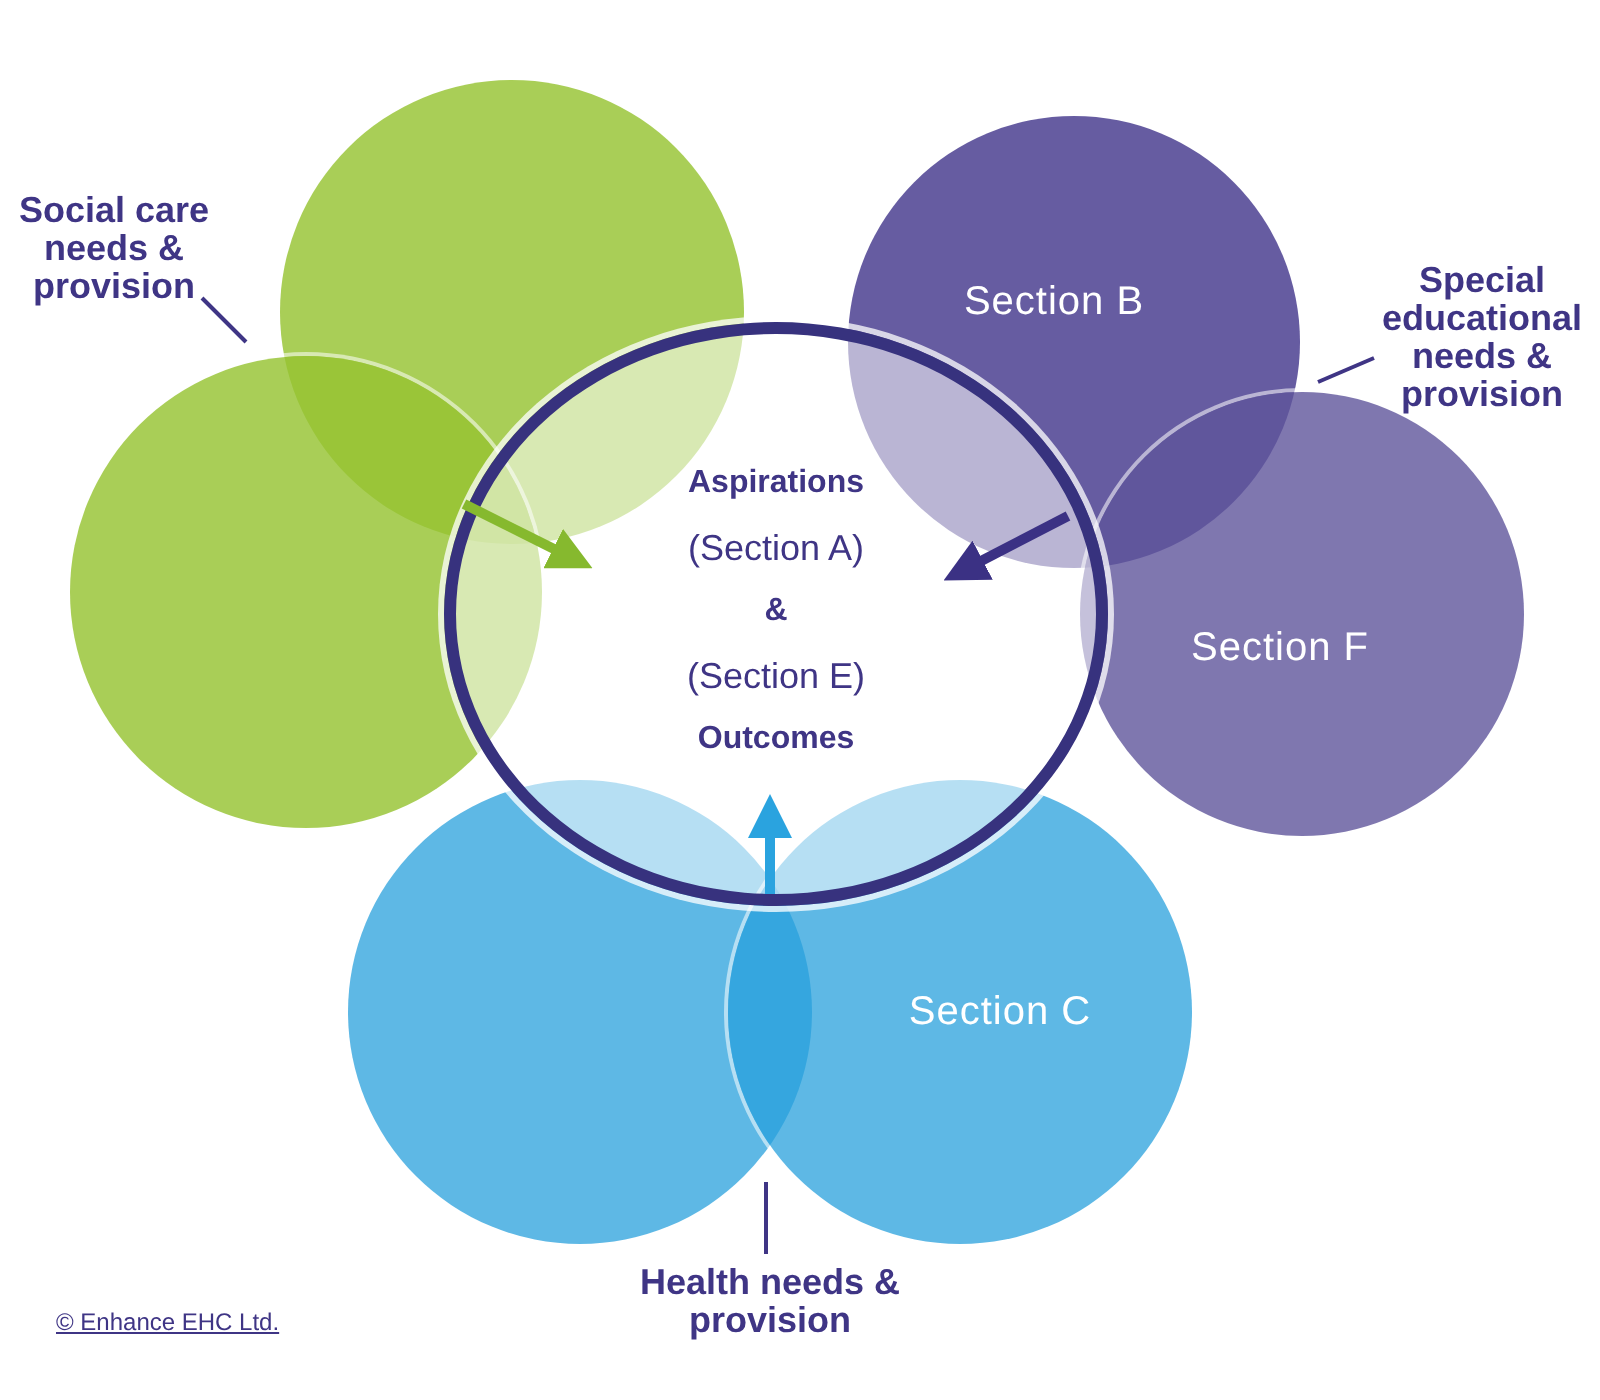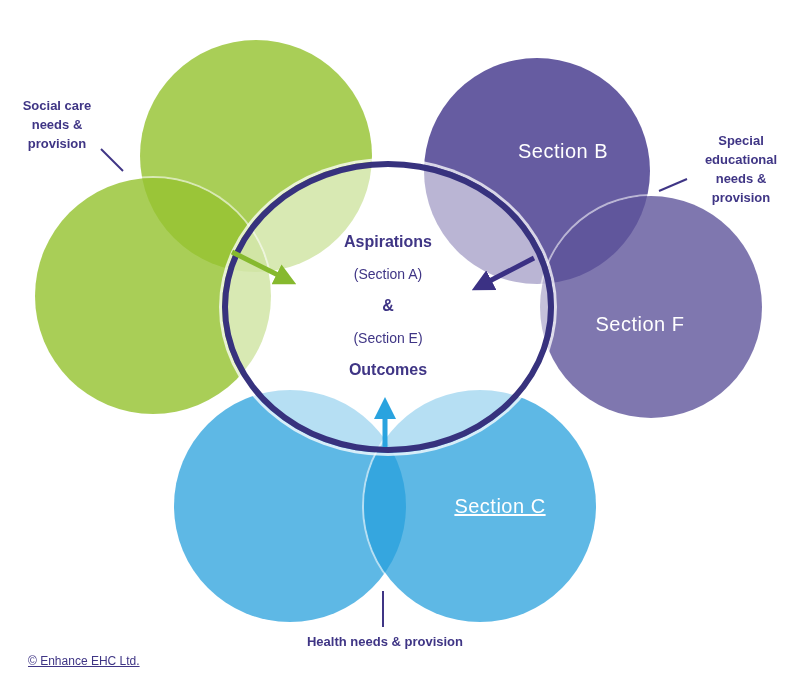--- a/index.html
+++ b/index.html
@@ -40,33 +40,33 @@
   .arrow-purple{stroke:var(--arrow-purple);}
   .arrow-blue{stroke:var(--arrow-blue);}
   .tick{stroke:var(--navy);stroke-width:2;}
   .clabel{
     position:absolute;width:200px;text-align:center;
     color:#ffffff;font-size:20px;line-height:28px;letter-spacing:0.5px;
     z-index:3;
   }
   .clabel.h{left:156px;top:124px;}
   .clabel.d{left:41px;top:283px;}
-  .clabel.b{left:463px;top:137px;}
+  .clabel.b{left:427px;top:137px;}
   .clabel.f{left:540px;top:310px;}
   .clabel.g{left:181px;top:492px;}
-  .clabel.c{left:400px;top:492px;text-decoration:underline;}
+  .clabel.c{left:400px;top:492px;}
   .center-text{
     position:absolute;left:288px;top:226px;width:200px;
     text-align:center;color:var(--navy);z-index:4;
   }
-  .center-text .ln{line-height:32px;font-size:14px;}
+  .center-text .ln{line-height:32px;font-size:18px;}
   .center-text .bold{font-weight:bold;font-size:16px;}
   .ann{
     position:absolute;text-align:center;
-    color:var(--navy);font-weight:bold;font-size:13px;line-height:19px;
+    color:var(--navy);font-weight:bold;font-size:18px;line-height:19px;
     z-index:3;
   }
   .ann.social{left:7px;top:96px;width:100px;}
   .ann.special{left:691px;top:131px;width:100px;}
   .ann.health{left:295px;top:632px;width:180px;}
   .footer{
     position:absolute;left:28px;top:654px;
     color:var(--navy);font-size:12px;z-index:3;text-decoration:underline;
   }
 </style>

